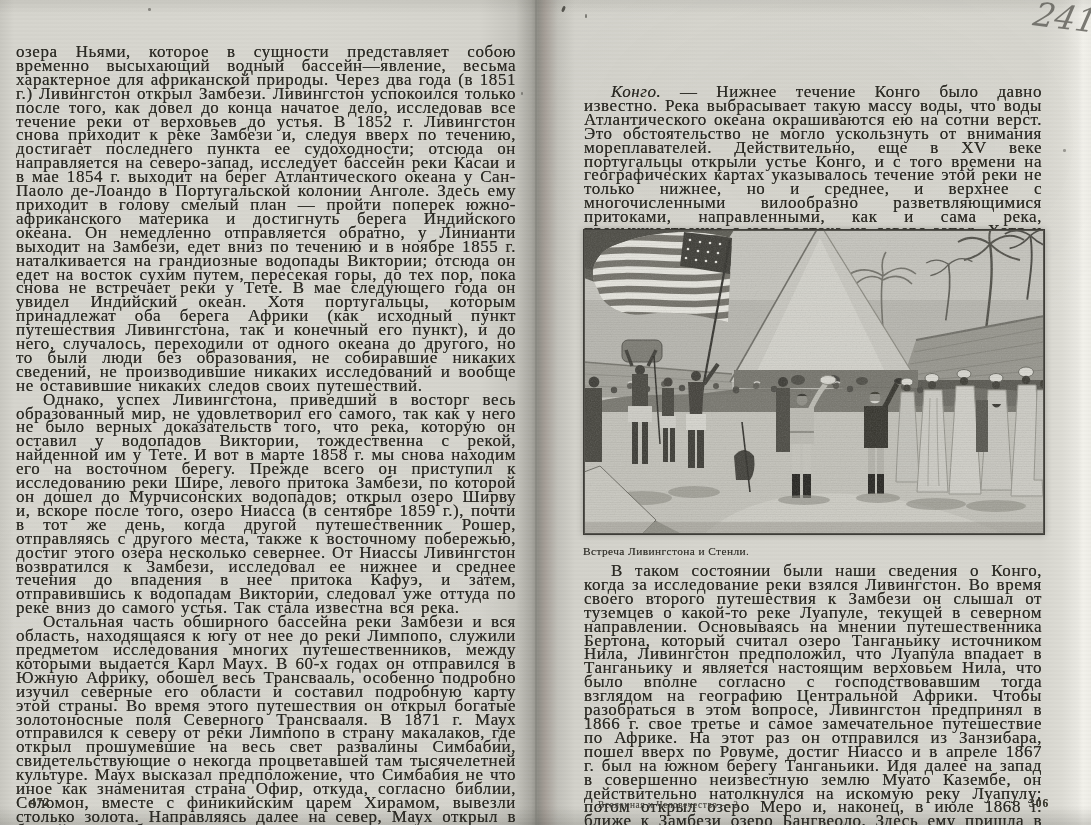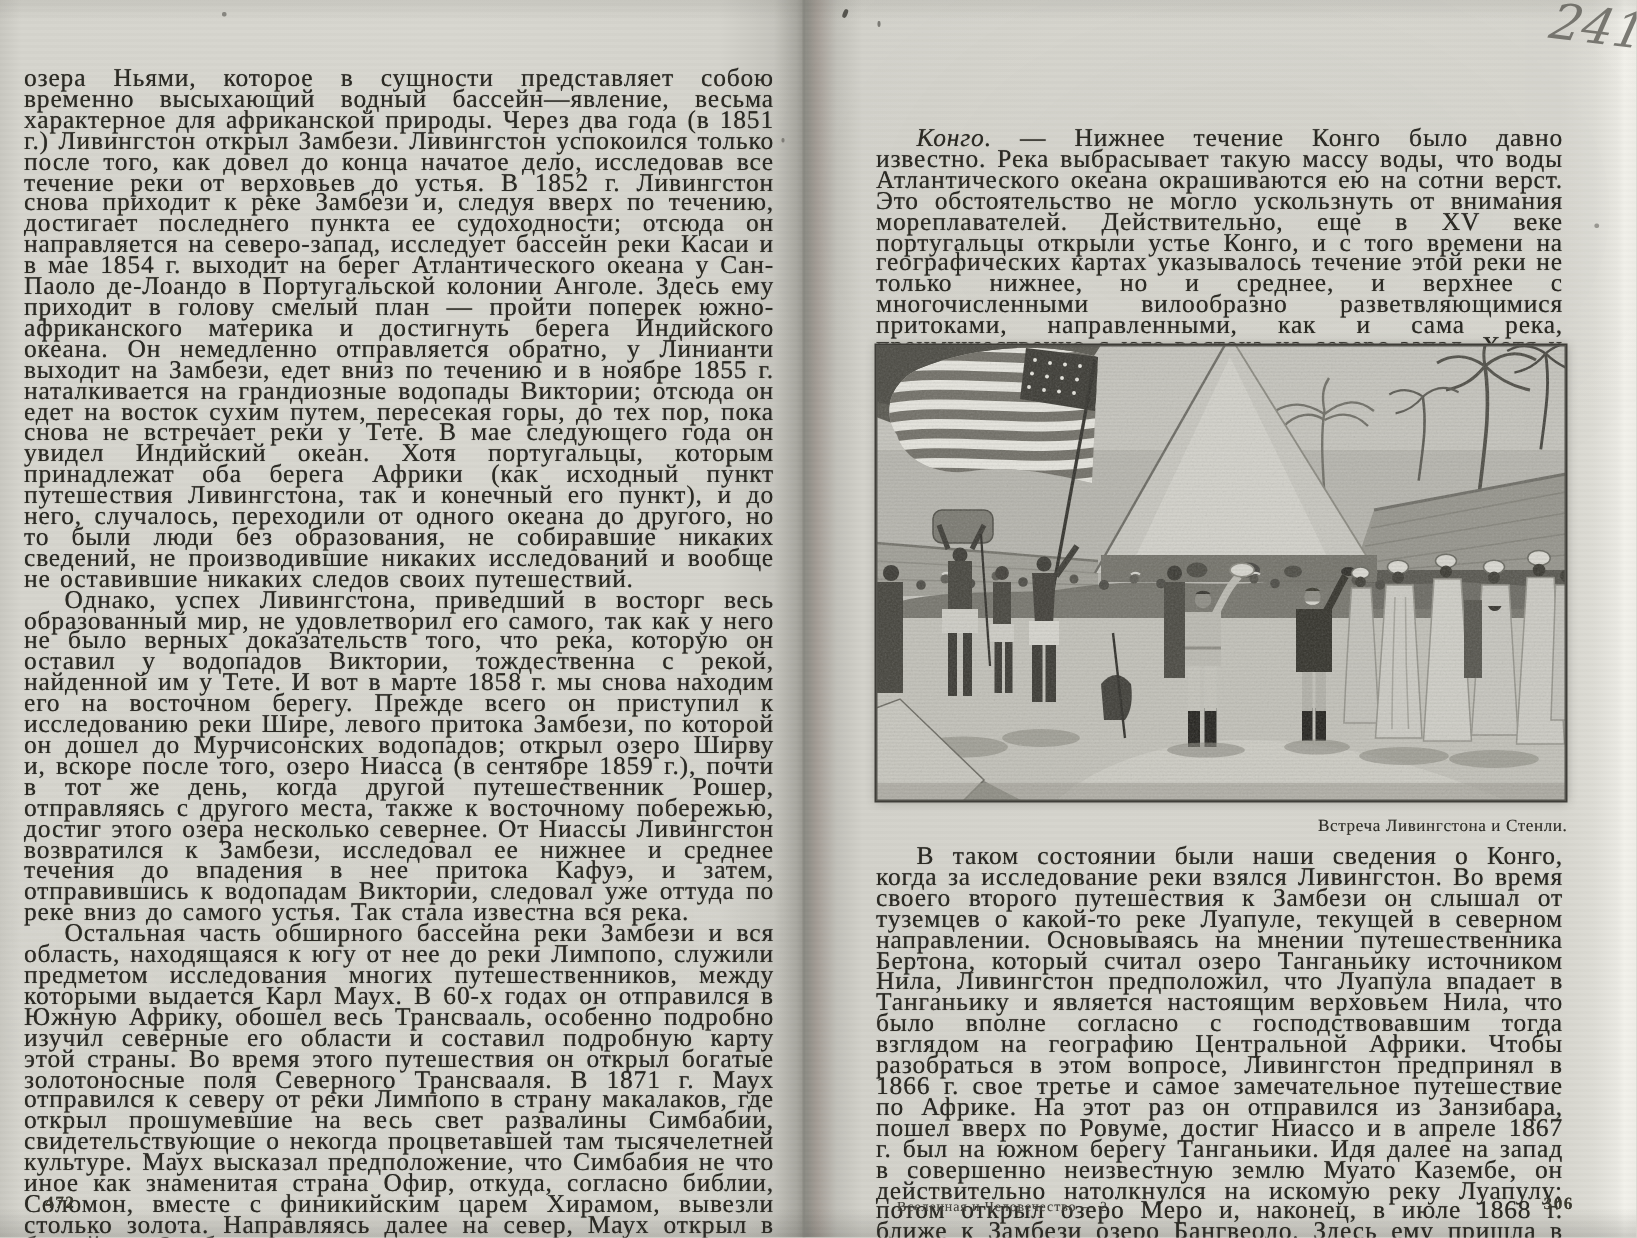--- a/index.html
+++ b/index.html
@@ -38,21 +38,21 @@
   .col p.indent{text-indent:27px;}
   .lead-italic{font-style:italic;}
 
   .left-col{left:16px;top:45px;width:500px;}
   .right-col-top{left:584px;top:39px;width:458px;margin-top:46px;}
   .right-col-bottom{left:584px;top:564px;width:458px;}
 
   figure.illus{position:absolute;left:583px;top:229px;width:462px;margin:0;}
   .engraving-frame{width:460px;height:304px;border:1px solid #3e3d38;background:#c6c5be;box-shadow:0 0 6px rgba(70,70,62,.35);}
   figcaption{
-    margin-top:10px;text-align:right;font-size:11.4px;letter-spacing:.4px;
+    margin-top:10px;text-align:left;font-size:11.4px;letter-spacing:.4px;
     color:#32312b;text-shadow:0 0 .4px rgba(50,49,43,.6);
   }
 
   .pageno{position:absolute;font-size:11.5px;font-weight:600;color:#3a392f;letter-spacing:1px;text-shadow:0 0 .4px rgba(58,57,47,.6);}
   .pageno-left{left:30px;top:796px;}
   .pageno-right{left:1029px;top:797px;}
   .running-footer{
     position:absolute;left:598px;top:800px;font-size:9.3px;font-weight:400;
     letter-spacing:.6px;color:#45443d;text-shadow:0 0 .4px rgba(69,68,61,.5);
   }

